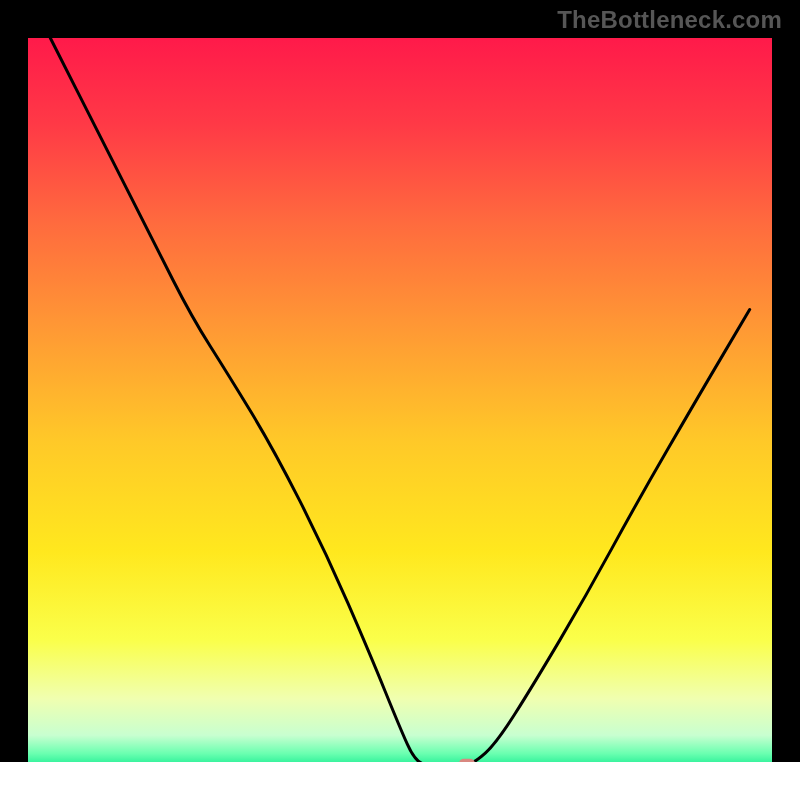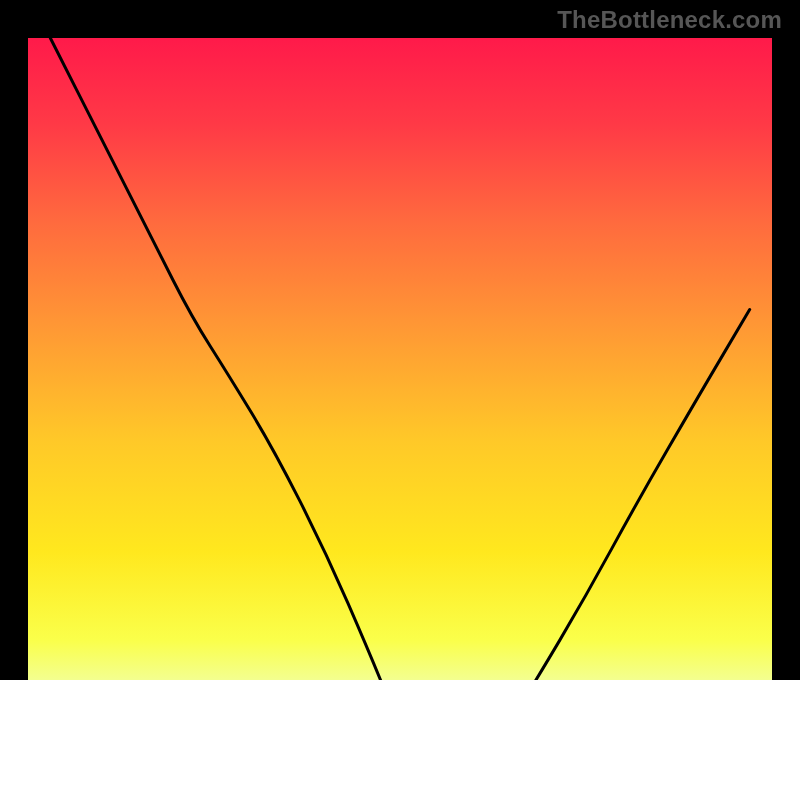--- a/index.html
+++ b/index.html
@@ -3,21 +3,21 @@
 <meta charset="utf-8">
 <style>
   body {
     margin: 0;
     padding: 0;
     background: #fff;
     font-family: Arial, Helvetica, sans-serif;
   }
   .chart-container {
     width: 800px;
-    height: 680px;
+    height: 762px;
     position: relative;
     background: #000;
   }
   .watermark {
     position: absolute;
     top: 6px;
     right: 18px;
     color: #565656;
     font-size: 24px;
     font-weight: 600;

